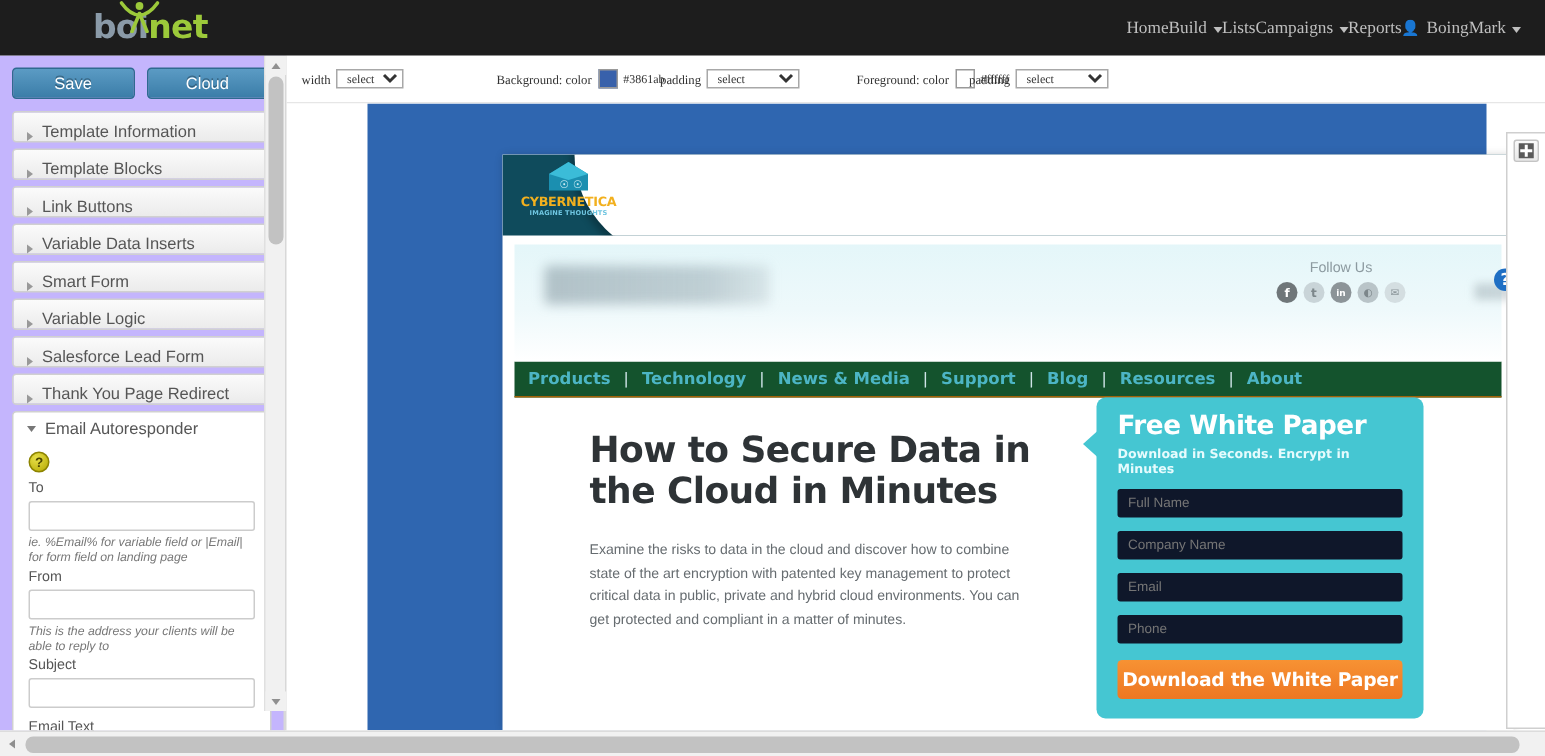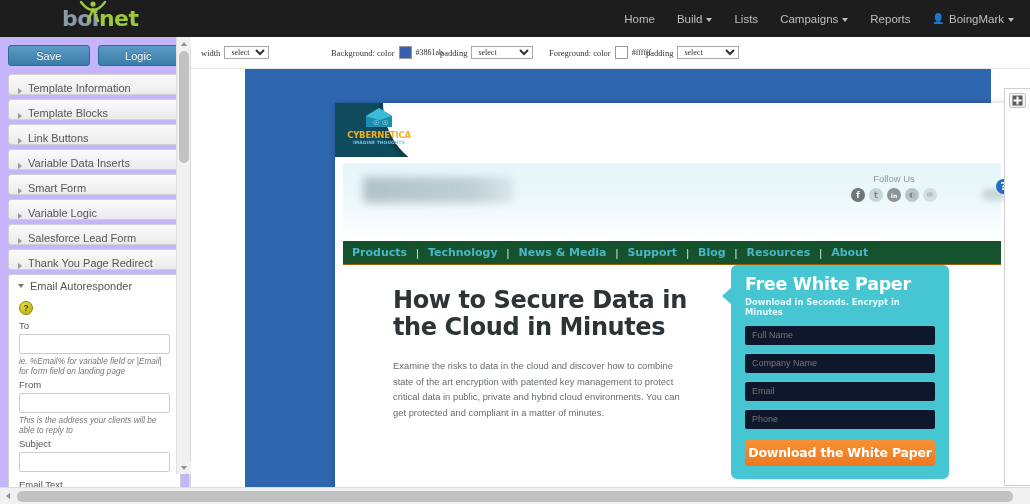--- a/index.html
+++ b/index.html
@@ -32,23 +32,23 @@
   }
   .logo-boi { color: #8a9aa8; }
   .logo-net { color: #9cc93a; }
   .logo-figure {
     position: absolute; left: 78px; top: 0px;
     width: 30px; height: 22px; z-index: 3;
   }
   .topnav {
     margin-left: auto;
     display: flex; align-items: center;
-    gap: 22px;
     padding-right: 16px;
     height: 37px;
+    font-family: Liberation Serif, serif;
   }
   .topnav a {
     color: #bfbfbf; font-size: 11.5px;
     text-decoration: none;
     display: flex; align-items: center; gap: 4px;
     white-space: nowrap;
   }
   .caret-d {
     display: inline-block;
     width: 0; height: 0;
@@ -515,21 +515,21 @@
         <span>BoingMark</span>
         <span class="caret-d"></span>
       </a>
   </nav>
 </div>
 
 <div class="sidebar">
 
   <div class="btn-row">
     <div class="btn-blue">Save</div>
-    <div class="btn-blue">Logic</div>
+    <div class="btn-blue">Cloud</div>
   </div>
 
   <div class="acc-list">
     <div class="acc-item">
         <span class="tri"></span>
         <span>Template Information</span>
       </div>
     <div class="acc-item">
         <span class="tri"></span>
         <span>Template Blocks</span>
@@ -615,21 +615,21 @@
       <span class="tb-hex">#3861ab</span>
     </div>
 
     <div class="tb-group" style="left:249px">
       <span>padding</span>
       <select class="tb-sel" style="min-width:62px">
         <option>select</option>
       </select>
     </div>
 
-    <div class="tb-group" style="left:358px">
+    <div class="tb-group" style="left:380px">
       <span>Foreground: color</span>
       <span class="tb-swatch" id="fgSwatch" style="background: rgb(255, 255, 255);"></span>
       <span class="tb-hex">#ffffff</span>
     </div>
 
     <div class="tb-group" style="left:455px">
       <span>padding</span>
       <select class="tb-sel" style="min-width:62px">
         <option>select</option>
       </select>

